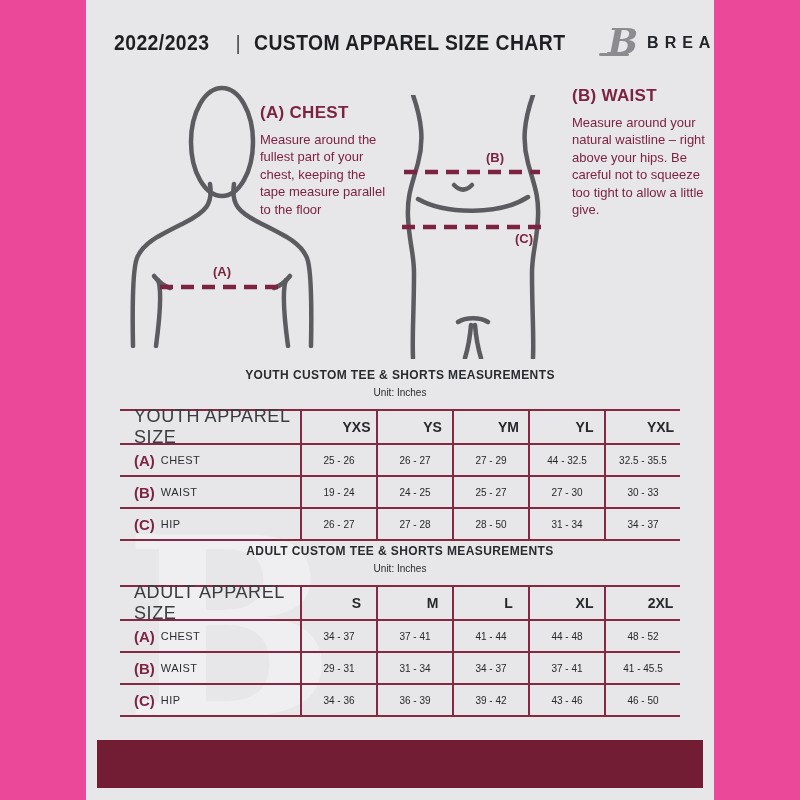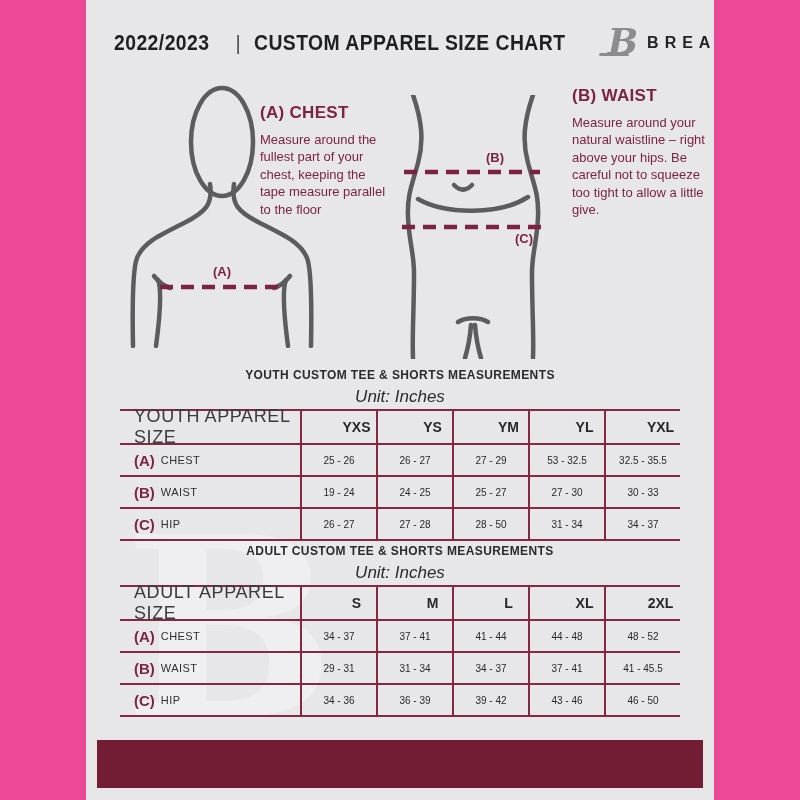--- a/index.html
+++ b/index.html
@@ -30,22 +30,22 @@
   .fig{position:absolute;z-index:1;}
   .fig-chest{left:44px;top:84px;}
   .fig-waist{left:312px;top:95px;}
   .fig path,.fig ellipse{fill:none;stroke:#5c5c60;stroke-width:4.5;stroke-linecap:round;}
   .measure-line{stroke:#7c2340;stroke-width:4.5;stroke-dasharray:13 8;fill:none;}
   .fig text{fill:#7c2340;font-weight:bold;font-size:13px;font-family:"Liberation Sans",sans-serif;}
 
   
   .sect-title{position:absolute;left:0;width:628px;text-align:center;font-weight:bold;
               font-size:12px;letter-spacing:.4px;color:#2a2b2f;z-index:2;}
-  .sect-unit{position:absolute;left:0;width:628px;text-align:center;font-style:italic;
-             font-size:17px;color:#2a2b2f;z-index:2;}
+  .sect-unit{position:absolute;left:0;width:628px;text-align:center;
+             font-size:10px;color:#2a2b2f;z-index:2;}
   .yt-title{top:368px;} .yt-unit{top:387px;}
   .ad-title{top:544px;} .ad-unit{top:563px;}
 
   
   .sz-table{position:absolute;left:34px;width:560px;z-index:2;}
   .yt-table{top:409px;} .ad-table{top:585px;}
   .trow{display:grid;grid-template-columns:180px repeat(5,76px);border-bottom:2px solid #852942;}
   .trow.head{border-top:2.5px solid #852942;}
   .cell{display:flex;align-items:center;justify-content:center;height:30px;}
   .trow.head .cell{height:32px;}
@@ -130,21 +130,21 @@
         <div class="cell vline col-head">YXL</div>
       </div>
       <div class="trow">
         <div class="cell lbl-cell">
           <span class="row-key">(A)</span>
           <span class="row-name">CHEST</span>
         </div>
         <div class="cell vline val">25 - 26</div>
         <div class="cell vline val">26 - 27</div>
         <div class="cell vline val">27 - 29</div>
-        <div class="cell vline val">53 - 32.5</div>
+        <div class="cell vline val">44 - 32.5</div>
         <div class="cell vline val">32.5 - 35.5</div>
       </div>
       <div class="trow">
         <div class="cell lbl-cell">
           <span class="row-key">(B)</span>
           <span class="row-name">WAIST</span>
         </div>
         <div class="cell vline val">19 - 24</div>
         <div class="cell vline val">24 - 25</div>
         <div class="cell vline val">25 - 27</div>

